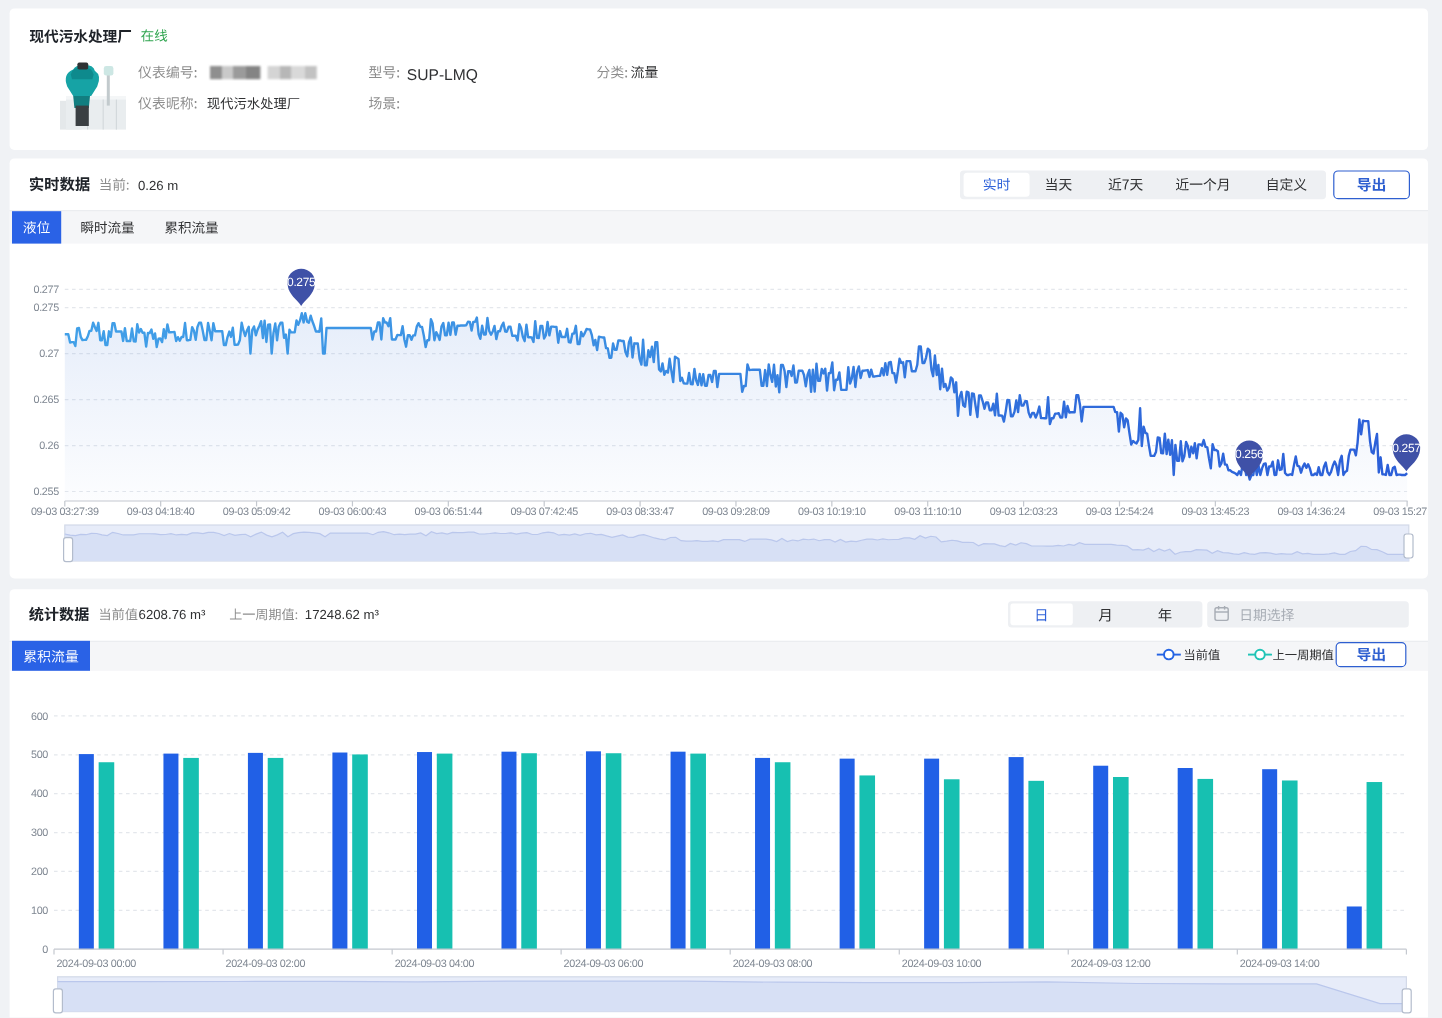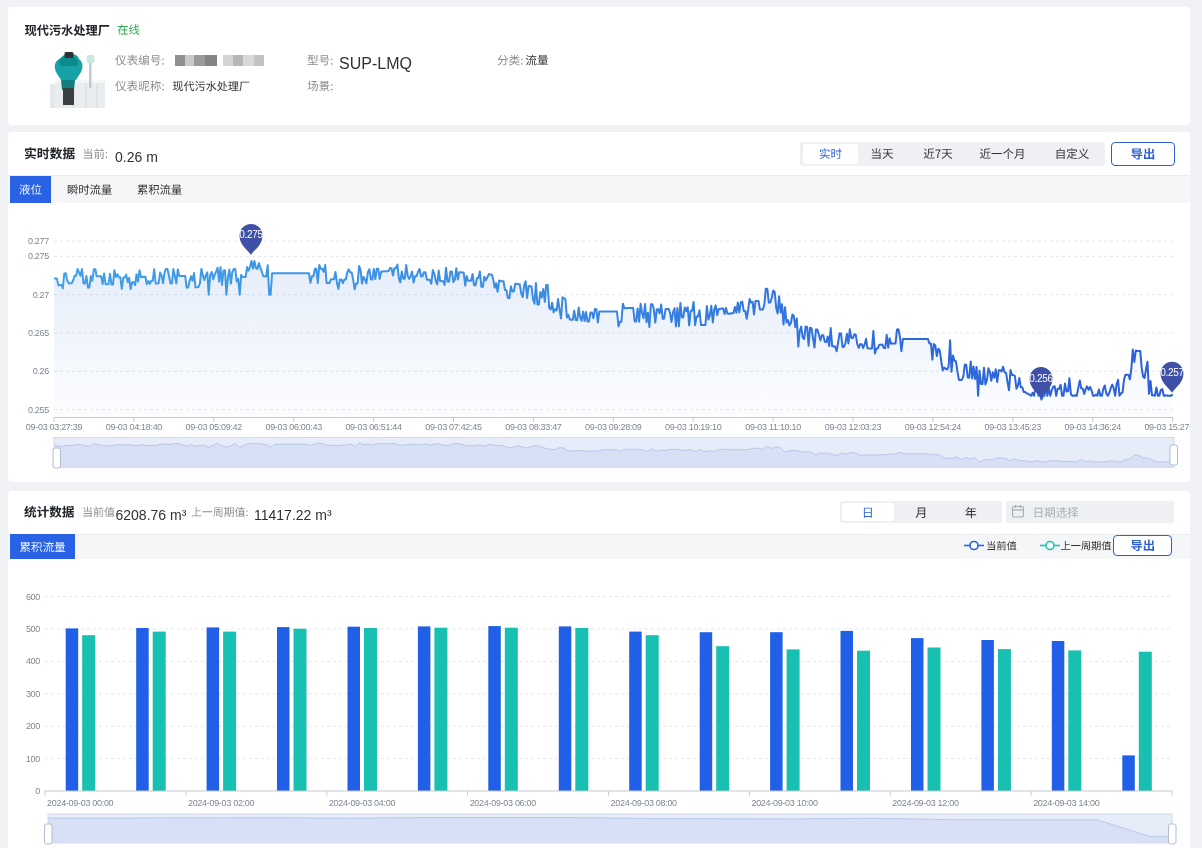--- a/index.html
+++ b/index.html
@@ -1,21 +1,21 @@
 <!DOCTYPE html>
 <html><head><meta charset="utf-8">
 <style>
 * { margin:0; padding:0; box-sizing:border-box; }
 html,body { width:1202px; height:848px; background:#f0f2f5;
   font-family:"Liberation Sans", sans-serif; }
 #page { position:relative; width:1202px; height:848px; overflow:hidden; }
 .card { position:absolute; left:8px; width:1182px; background:#fff;
   border-radius:4px; }
 .abs { position:absolute; }
-.val { color:#303133; font-size:14px; }
+.val { color:#303133; font-size:11px; }
 .strip { position:absolute; left:8px; width:1182px; background:#f5f6f8;
   border-top:1px solid #ebedf0; }
 .tabon { position:absolute; background:#2a62e6; }
 .btn { position:absolute; border:1px solid #2e5fd0; border-radius:4px;
   background:#fff; }
 svg.main { position:absolute; left:0; top:0; }
 .axt { font-size:9px; letter-spacing:-0.3px; fill:#7f8792;
   font-family:"Liberation Sans",sans-serif; }
 .grid { stroke:#e4e7ec; stroke-width:1; stroke-dasharray:3,3; }
 .tick { stroke:#c4c8cf; stroke-width:1; }
@@ -263,16 +263,16 @@
 <path d="M1035.6 512.7H1041.3V515.9H1035.6ZM1035.6 511.8V508.7H1041.3V511.8ZM1034.7 507.8V517.5H1035.6V516.7H1041.3V517.4H1042.3V507.8Z M1046.2 515.1C1045.9 515.8 1045.3 516.6 1044.6 517.1C1044.9 517.2 1045.2 517.5 1045.4 517.6C1046.0 517.0 1046.6 516.2 1047.1 515.3ZM1047.9 515.4C1048.3 516.0 1048.9 516.7 1049.1 517.2L1049.8 516.8C1049.5 516.3 1049.0 515.6 1048.6 515.1ZM1054.0 508.4V510.2H1051.7V508.4ZM1050.9 507.6V511.8C1050.9 513.4 1050.8 515.6 1049.8 517.2C1050.0 517.3 1050.4 517.5 1050.5 517.7C1051.2 516.6 1051.5 515.1 1051.6 513.7H1054.0V516.5C1054.0 516.7 1054.0 516.7 1053.8 516.7C1053.6 516.8 1053.0 516.8 1052.4 516.7C1052.5 517.0 1052.7 517.3 1052.7 517.6C1053.5 517.6 1054.1 517.6 1054.4 517.4C1054.8 517.3 1054.9 517.0 1054.9 516.5V507.6ZM1054.0 511.0V512.9H1051.7C1051.7 512.5 1051.7 512.1 1051.7 511.8V511.0ZM1048.7 507.2V508.6H1046.6V507.2H1045.8V508.6H1044.8V509.3H1045.8V514.0H1044.6V514.8H1050.3V514.0H1049.5V509.3H1050.3V508.6H1049.5V507.2ZM1046.6 509.3H1048.7V510.4H1046.6ZM1046.6 511.1H1048.7V512.2H1046.6ZM1046.6 512.9H1048.7V514.0H1046.6Z M1056.4 507.9C1057.1 508.5 1057.9 509.3 1058.2 509.8L1058.9 509.3C1058.5 508.7 1057.7 508.0 1057.1 507.4ZM1060.8 507.4C1060.6 508.4 1060.1 509.4 1059.4 510.1C1059.7 510.2 1060.0 510.4 1060.2 510.6C1060.4 510.2 1060.7 509.8 1060.9 509.4H1062.6V511.1H1059.4V511.8H1061.5C1061.3 513.3 1060.8 514.4 1059.1 515.0C1059.3 515.2 1059.5 515.5 1059.6 515.7C1061.5 515.0 1062.1 513.7 1062.3 511.8H1063.5V514.5C1063.5 515.4 1063.7 515.6 1064.6 515.6C1064.7 515.6 1065.5 515.6 1065.7 515.6C1066.4 515.6 1066.6 515.3 1066.7 513.8C1066.5 513.7 1066.1 513.6 1066.0 513.5C1065.9 514.7 1065.9 514.8 1065.6 514.8C1065.4 514.8 1064.8 514.8 1064.7 514.8C1064.4 514.8 1064.4 514.8 1064.4 514.5V511.8H1066.6V511.1H1063.5V509.4H1066.2V508.6H1063.5V507.1H1062.6V508.6H1061.3C1061.4 508.3 1061.6 507.9 1061.7 507.6ZM1058.6 511.5H1056.3V512.3H1057.8V515.7C1057.3 516.0 1056.7 516.4 1056.2 516.9L1056.8 517.6C1057.4 516.9 1058.1 516.3 1058.5 516.3C1058.7 516.3 1059.1 516.6 1059.6 516.9C1060.3 517.4 1061.3 517.5 1062.6 517.5C1063.7 517.5 1065.7 517.4 1066.6 517.4C1066.6 517.1 1066.7 516.7 1066.8 516.5C1065.7 516.6 1063.9 516.7 1062.6 516.7C1061.4 516.7 1060.4 516.6 1059.7 516.2C1059.2 515.8 1058.9 515.6 1058.6 515.6Z M1069.2 507.1V509.4H1067.7V510.2H1069.2V512.6C1068.6 512.8 1068.1 513.0 1067.6 513.1L1067.8 513.9L1069.2 513.5V516.6C1069.2 516.7 1069.2 516.8 1069.0 516.8C1068.9 516.8 1068.5 516.8 1068.0 516.8C1068.1 517.0 1068.2 517.4 1068.2 517.6C1068.9 517.6 1069.4 517.6 1069.7 517.4C1070.0 517.3 1070.1 517.0 1070.1 516.6V513.2L1071.4 512.8L1071.3 512.0L1070.1 512.3V510.2H1071.4V509.4H1070.1V507.1ZM1076.4 508.4C1076.0 509.0 1075.5 509.6 1074.8 510.0C1074.2 509.6 1073.7 509.0 1073.3 508.4ZM1071.8 507.6V508.4H1072.5C1072.9 509.2 1073.5 509.9 1074.1 510.4C1073.2 511.0 1072.2 511.4 1071.3 511.6C1071.4 511.8 1071.6 512.1 1071.7 512.3C1072.8 512.0 1073.8 511.6 1074.8 511.0C1075.7 511.6 1076.7 512.0 1077.9 512.3C1078.0 512.1 1078.2 511.8 1078.4 511.6C1077.3 511.4 1076.3 511.0 1075.5 510.5C1076.4 509.8 1077.2 508.9 1077.7 507.9L1077.1 507.6L1077.0 507.6ZM1074.3 512.0V513.0H1072.0V513.8H1074.3V514.9H1071.4V515.7H1074.3V517.6H1075.2V515.7H1078.2V514.9H1075.2V513.8H1077.4V513.0H1075.2V512.0Z" fill="#a8adb5"></path>
 <path d="M26.5 550.3C27.5 550.8 28.8 551.5 29.4 552.0L30.1 551.5C29.4 551.0 28.1 550.3 27.2 549.8ZM22.6 549.8C21.9 550.4 20.8 551.0 19.9 551.4C20.1 551.5 20.4 551.8 20.6 552.0C21.5 551.6 22.6 550.8 23.4 550.2ZM21.7 544.3H24.7V545.2H21.7ZM25.5 544.3H28.5V545.2H25.5ZM21.7 542.6H24.7V543.6H21.7ZM25.5 542.6H28.5V543.6H25.5ZM21.3 547.9C21.5 547.8 21.8 547.7 24.0 547.6C23.1 548.0 22.4 548.3 22.0 548.4C21.3 548.7 20.8 548.8 20.5 548.9C20.5 549.1 20.7 549.5 20.7 549.6C21.0 549.5 21.5 549.5 24.7 549.3V551.3C24.7 551.4 24.6 551.4 24.5 551.4C24.3 551.5 23.8 551.5 23.2 551.4C23.3 551.7 23.5 552.0 23.5 552.2C24.3 552.2 24.8 552.2 25.2 552.1C25.5 552.0 25.6 551.8 25.6 551.3V549.3L28.6 549.1C28.8 549.4 29.0 549.6 29.2 549.8L29.8 549.3C29.4 548.7 28.5 547.8 27.6 547.2L27.0 547.7C27.3 547.9 27.6 548.2 27.9 548.5L23.2 548.7C24.6 548.1 26.1 547.4 27.6 546.6L26.9 546.1C26.4 546.4 26.0 546.6 25.5 546.9L22.9 547.0C23.5 546.7 24.1 546.3 24.6 545.9H29.4V542.0H20.9V545.9H23.4C22.7 546.4 22.1 546.7 21.8 546.8C21.5 547.0 21.3 547.1 21.1 547.1C21.1 547.3 21.3 547.7 21.3 547.9Z M39.7 548.9C40.3 549.9 41.0 551.3 41.2 552.1L42.0 551.8C41.8 551.0 41.1 549.6 40.5 548.6ZM37.3 548.7C37.0 549.8 36.4 551.0 35.7 551.7C35.9 551.8 36.2 552.1 36.4 552.2C37.2 551.4 37.8 550.2 38.2 548.9ZM37.3 543.2H40.7V546.7H37.3ZM36.5 542.4V547.5H41.5V542.4ZM35.5 541.7C34.5 542.1 32.8 542.4 31.3 542.6C31.4 542.8 31.5 543.1 31.6 543.3C32.2 543.2 32.8 543.1 33.5 543.0V544.9H31.4V545.7H33.4C32.9 547.0 32.0 548.5 31.3 549.4C31.4 549.6 31.7 549.9 31.7 550.2C32.4 549.5 33.0 548.3 33.5 547.1V552.2H34.3V546.8C34.8 547.5 35.3 548.3 35.6 548.7L36.1 548.0C35.8 547.7 34.7 546.3 34.3 545.9V545.7H36.2V544.9H34.3V542.8C34.9 542.7 35.5 542.5 36.0 542.4Z M49.2 547.1V551.7H50.0V547.1ZM47.1 547.1V548.3C47.1 549.4 47.0 550.7 45.6 551.6C45.8 551.8 46.0 552.0 46.2 552.2C47.7 551.1 47.9 549.6 47.9 548.3V547.1ZM51.3 547.1V550.8C51.3 551.5 51.3 551.7 51.5 551.8C51.6 552.0 51.9 552.0 52.1 552.0C52.2 552.0 52.6 552.0 52.7 552.0C52.9 552.0 53.1 552.0 53.3 551.9C53.4 551.8 53.5 551.7 53.6 551.5C53.6 551.2 53.7 550.6 53.7 550.1C53.5 550.0 53.2 549.9 53.1 549.8C53.1 550.3 53.0 550.8 53.0 551.0C53.0 551.1 53.0 551.2 52.9 551.3C52.8 551.3 52.8 551.3 52.6 551.3C52.6 551.3 52.4 551.3 52.3 551.3C52.2 551.3 52.2 551.3 52.1 551.3C52.1 551.2 52.1 551.1 52.1 550.9V547.1ZM43.5 542.3C44.2 542.7 45.0 543.4 45.5 543.8L46.0 543.1C45.6 542.7 44.7 542.1 44.0 541.7ZM43.0 545.5C43.7 545.8 44.6 546.4 45.1 546.8L45.6 546.1C45.1 545.7 44.2 545.2 43.4 544.9ZM43.3 551.5 44.0 552.1C44.7 551.0 45.5 549.5 46.1 548.3L45.5 547.8C44.8 549.1 43.9 550.6 43.3 551.5ZM49.0 541.8C49.2 542.1 49.4 542.6 49.5 543.1H46.2V543.9H48.5C48.0 544.5 47.3 545.3 47.1 545.5C46.9 545.7 46.5 545.8 46.3 545.8C46.4 546.0 46.5 546.5 46.6 546.7C46.9 546.5 47.4 546.5 52.2 546.2C52.4 546.5 52.6 546.8 52.8 547.0L53.5 546.6C53.1 545.9 52.2 544.8 51.4 544.0L50.8 544.4C51.1 544.7 51.4 545.1 51.7 545.5L48.0 545.7C48.5 545.2 49.0 544.4 49.5 543.9H53.5V543.1H50.4C50.3 542.6 50.0 542.0 49.8 541.6Z M57.0 543.6H62.8V544.2H57.0ZM57.0 542.4H62.8V543.1H57.0ZM56.2 541.9V544.7H63.6V541.9ZM54.7 545.2V545.9H65.1V545.2ZM56.8 548.1H59.5V548.8H56.8ZM60.3 548.1H63.1V548.8H60.3ZM56.8 547.0H59.5V547.6H56.8ZM60.3 547.0H63.1V547.6H60.3ZM54.6 551.3V551.9H65.2V551.3H60.3V550.6H64.2V550.0H60.3V549.3H64.0V546.4H55.9V549.3H59.5V550.0H55.6V550.6H59.5V551.3Z" fill="#ffffff"></path>
 <path d="M987.4 541.7C988.0 542.4 988.5 543.4 988.8 544.0L989.5 543.7C989.2 543.1 988.7 542.1 988.1 541.4ZM994.4 541.3C994.1 542.1 993.5 543.2 993.1 543.8L993.7 544.1C994.2 543.4 994.8 542.4 995.2 541.6ZM987.4 549.1V549.9H994.3V550.3H995.1V544.5H991.7V540.9H990.9V544.5H987.6V545.3H994.3V546.8H987.9V547.5H994.3V549.1Z M1002.6 544.3V548.4H1003.3V544.3ZM1004.6 544.0V549.4C1004.6 549.5 1004.6 549.6 1004.4 549.6C1004.2 549.6 1003.7 549.6 1003.1 549.5C1003.2 549.7 1003.3 550.1 1003.3 550.3C1004.1 550.3 1004.7 550.3 1005.0 550.1C1005.3 550.0 1005.4 549.8 1005.4 549.4V544.0ZM1003.8 540.9C1003.6 541.4 1003.2 542.1 1002.8 542.5H999.8L1000.3 542.4C1000.1 542.0 999.6 541.4 999.2 540.9L998.5 541.2C998.9 541.6 999.3 542.1 999.5 542.5H996.9V543.2H1006.1V542.5H1003.7C1004.0 542.1 1004.3 541.6 1004.6 541.1ZM1000.6 546.4V547.5H998.3V546.4ZM1000.6 545.8H998.3V544.8H1000.6ZM997.6 544.2V550.3H998.3V548.1H1000.6V549.4C1000.6 549.6 1000.5 549.6 1000.4 549.6C1000.3 549.6 999.8 549.6 999.3 549.6C999.4 549.8 999.5 550.1 999.5 550.3C1000.2 550.3 1000.7 550.3 1000.9 550.1C1001.2 550.0 1001.3 549.8 1001.3 549.4V544.2Z M1012.7 540.9C1012.7 541.2 1012.6 541.6 1012.6 542.0H1010.0V542.7H1012.5C1012.4 543.0 1012.3 543.3 1012.3 543.6H1010.5V549.4H1009.5V550.0H1016.4V549.4H1015.5V543.6H1013.0C1013.0 543.3 1013.1 543.0 1013.2 542.7H1016.1V542.0H1013.3L1013.5 541.0ZM1011.2 549.4V548.5H1014.7V549.4ZM1011.2 545.6H1014.7V546.5H1011.2ZM1011.2 545.1V544.2H1014.7V545.1ZM1011.2 547.1H1014.7V547.9H1011.2ZM1009.3 540.9C1008.8 542.5 1007.9 544.0 1006.9 545.0C1007.1 545.2 1007.3 545.6 1007.4 545.8C1007.7 545.4 1007.9 545.1 1008.2 544.7V550.3H1008.9V543.5C1009.3 542.8 1009.7 542.0 1010.0 541.2Z" fill="#303133"></path>
 <path d="M1064.9 541.1V549.1H1061.0V549.8H1070.2V549.1H1065.7V545.0H1069.5V544.2H1065.7V541.1Z M1071.1 545.1V545.9H1080.5V545.1Z M1082.4 541.4V544.7C1082.4 546.3 1082.3 548.4 1081.2 549.9C1081.4 550.0 1081.7 550.2 1081.8 550.4C1083.0 548.8 1083.2 546.4 1083.2 544.7V542.1H1089.1V549.3C1089.1 549.5 1089.0 549.6 1088.9 549.6C1088.7 549.6 1088.1 549.6 1087.4 549.6C1087.5 549.8 1087.6 550.1 1087.6 550.3C1088.6 550.3 1089.1 550.3 1089.4 550.2C1089.8 550.1 1089.9 549.8 1089.9 549.3V541.4ZM1085.7 542.3V543.2H1083.8V543.8H1085.7V544.8H1083.6V545.5H1088.6V544.8H1086.4V543.8H1088.3V543.2H1086.4V542.3ZM1084.1 546.3V549.6H1084.8V549.0H1088.1V546.3ZM1084.8 547.0H1087.3V548.4H1084.8Z M1092.9 548.0C1092.6 548.7 1092.1 549.4 1091.5 549.9C1091.7 550.0 1092.0 550.2 1092.1 550.3C1092.7 549.8 1093.3 549.0 1093.6 548.2ZM1094.4 548.4C1094.8 548.8 1095.2 549.5 1095.4 549.9L1096.1 549.6C1095.8 549.1 1095.4 548.5 1095.0 548.0ZM1099.8 542.1V543.8H1097.7V542.1ZM1097.0 541.4V545.1C1097.0 546.6 1096.9 548.6 1096.1 549.9C1096.3 550.0 1096.6 550.2 1096.7 550.4C1097.3 549.4 1097.6 548.1 1097.7 546.8H1099.8V549.3C1099.8 549.5 1099.8 549.5 1099.6 549.5C1099.5 549.6 1098.9 549.6 1098.4 549.5C1098.5 549.7 1098.6 550.1 1098.6 550.3C1099.4 550.3 1099.9 550.3 1100.2 550.1C1100.5 550.0 1100.6 549.8 1100.6 549.3V541.4ZM1099.8 544.5V546.2H1097.7C1097.7 545.8 1097.7 545.5 1097.7 545.1V544.5ZM1095.0 541.1V542.3H1093.2V541.1H1092.5V542.3H1091.6V543.0H1092.5V547.1H1091.5V547.8H1096.5V547.1H1095.8V543.0H1096.5V542.3H1095.8V541.1ZM1093.2 543.0H1095.0V543.9H1093.2ZM1093.2 544.5H1095.0V545.5H1093.2ZM1093.2 546.1H1095.0V547.1H1093.2Z M1107.4 540.9C1107.4 541.2 1107.3 541.6 1107.3 542.0H1104.7V542.7H1107.2C1107.1 543.0 1107.0 543.3 1107.0 543.6H1105.2V549.4H1104.2V550.0H1111.1V549.4H1110.2V543.6H1107.7C1107.7 543.3 1107.8 543.0 1107.9 542.7H1110.8V542.0H1108.0L1108.2 541.0ZM1105.9 549.4V548.5H1109.4V549.4ZM1105.9 545.6H1109.4V546.5H1105.9ZM1105.9 545.1V544.2H1109.4V545.1ZM1105.9 547.1H1109.4V547.9H1105.9ZM1104.0 540.9C1103.5 542.5 1102.6 544.0 1101.6 545.0C1101.8 545.2 1102.0 545.6 1102.1 545.8C1102.4 545.4 1102.6 545.1 1102.9 544.7V550.3H1103.6V543.5C1104.0 542.8 1104.4 542.0 1104.7 541.2Z" fill="#303133"></path>
 <path d="M1132.8 548.1C1133.6 548.7 1134.6 549.5 1134.9 550.1L1136.0 549.1C1135.7 548.6 1135.0 548.0 1134.3 547.6H1138.1V549.6C1138.1 549.7 1138.0 549.8 1137.8 549.8C1137.5 549.8 1136.5 549.8 1135.8 549.8C1136.0 550.1 1136.2 550.7 1136.3 551.1C1137.4 551.1 1138.3 551.1 1138.8 550.9C1139.4 550.7 1139.6 550.4 1139.6 549.6V547.6H1142.1V546.2H1139.6V545.5H1138.1V546.2H1131.2V547.6H1133.4ZM1132.0 540.6V543.4C1132.0 544.9 1132.7 545.2 1135.1 545.2C1135.7 545.2 1138.9 545.2 1139.5 545.2C1141.2 545.2 1141.8 544.9 1142.0 543.7C1141.6 543.6 1141.0 543.5 1140.6 543.3C1140.5 543.9 1140.3 544.0 1139.3 544.0C1138.5 544.0 1135.7 544.0 1135.1 544.0C1133.8 544.0 1133.6 543.9 1133.6 543.4V543.2H1140.7V539.9H1132.0ZM1133.6 541.1H1139.2V541.9H1133.6Z M1143.8 545.7V550.4H1152.3V551.1H1154.0V545.7H1152.3V549.0H1149.7V545.1H1153.5V540.6H1151.9V543.7H1149.7V539.6H1148.1V543.7H1146.0V540.6H1144.5V545.1H1148.1V549.0H1145.5V545.7Z" fill="#2e5fd0"></path>
 
   <rect x="1190" y="0" width="12" height="848" fill="#f0f2f5"></rect>
 </svg>
 
 <div class="abs val" style="left:115px; top:149px;">0.26 m</div>
-<div class="abs val" style="left:339px; top:54.5px; font-size:16px;">SUP-LMQ</div>
+<div class="abs val" style="left:339px; top:54.5px; font-size:13px;">SUP-LMQ</div>
 <div class="abs val" style="left:115.5px; top:507px;">6208.76 m³</div>
-<div class="abs val" style="left:254px; top:507px;">11417.22 m³</div>
+<div class="abs val" style="left:254px; top:507px;">17248.62 m³</div>
 
 </div>
 </body></html>

